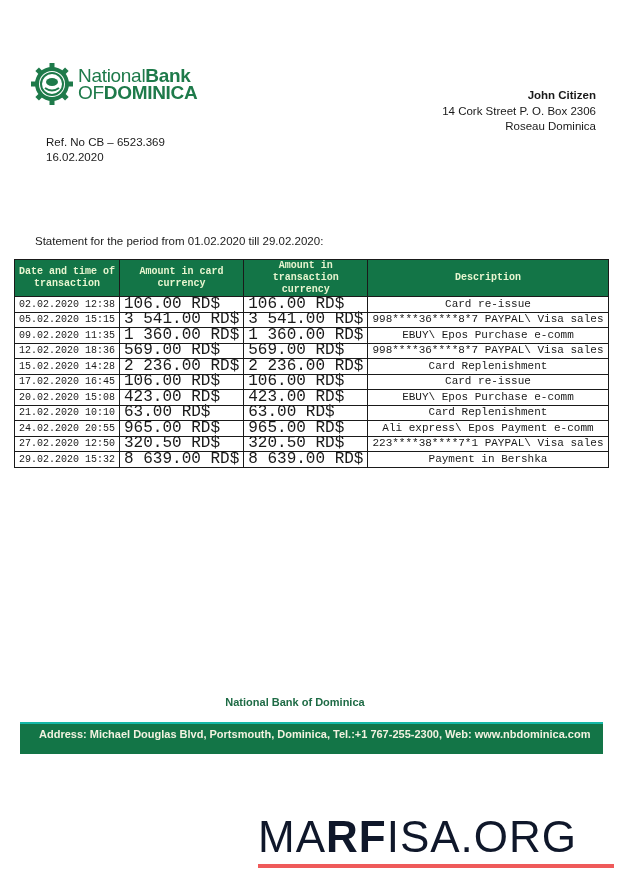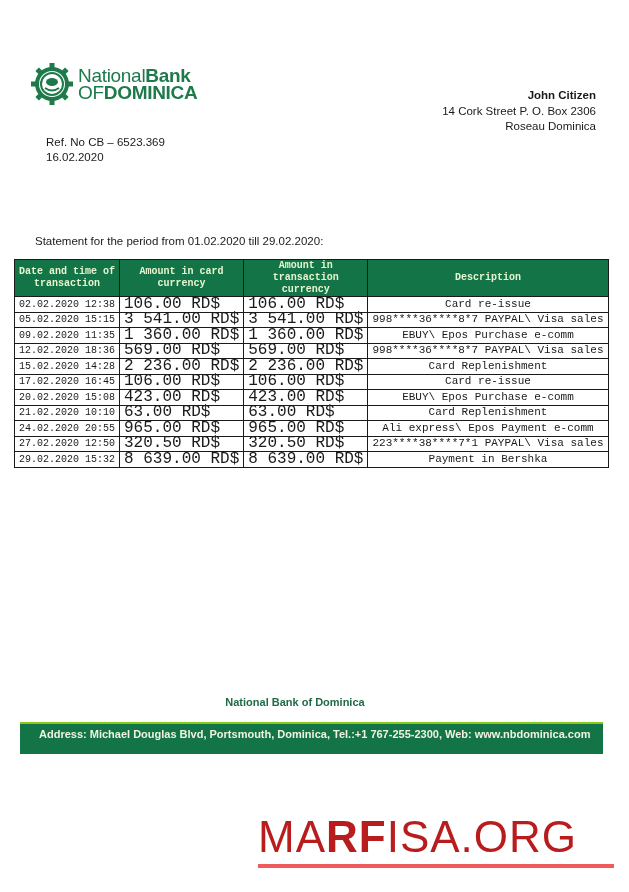--- a/index.html
+++ b/index.html
@@ -25,25 +25,25 @@
 
     table.tx { position: absolute; left: 14px; top: 259px; width: 475px; border-collapse: collapse; font-size: 11px; font-family: Liberation Mono, monospace; }
     table.tx th { background: #137547; color: #e8f5d0; font-weight: bold; font-size: 10px; line-height: 12px; height: 26px; border: 1px solid #1a1a1a; text-align: center; vertical-align: middle; padding: 0 2px; }
     table.tx td { border: 1px solid #1a1a1a; height: 15.5px; line-height: 13px; padding: 0 4px; white-space: nowrap; }
     table.tx td.date { font-size: 10px; width: 95px; }
     table.tx td.amt { font-size: 16px; width: 103px; }
     table.tx td.amt2 { width: 123px; }
     table.tx td.desc { text-align: center; font-size: 11px; }
 
     .footer-bank { position: absolute; left: 0; width: 590px; top: 696px; text-align: center; font-size: 11px; font-weight: bold; color: #1e6b45; }
-    .footer-band { position: absolute; left: 20px; top: 722px; width: 583px; height: 32px; background: #137547; border-top: 2px solid #84cc16; }
+    .footer-band { position: absolute; left: 20px; top: 722px; width: 583px; height: 32px; background: #137547; border-top: 2px solid #14b8a6; }
     .footer-band span { display: block; padding: 4px 0 0 19px; color: #f2f2e0; font-size: 11px; font-weight: bold; }
 
     .watermark { position: absolute; left: 258px; top: 812px; }
-    .watermark-text { font-size: 44px; color: #b91c1c; letter-spacing: 1px; line-height: 50px; }
+    .watermark-text { font-size: 44px; color: #0f172a; letter-spacing: 1px; line-height: 50px; }
     .watermark-text .b { font-weight: bold; }
     .watermark-line { margin-top: 2px; width: 356px; height: 4px; background: #ef5a5a; }
   </style>
 </head>
 <body>
 
 <div class="logo">
   <svg class="logo-mark" viewBox="0 0 44 44">
     <g fill="#1e7a4a">
       <circle cx="22" cy="22" r="17"></circle>

